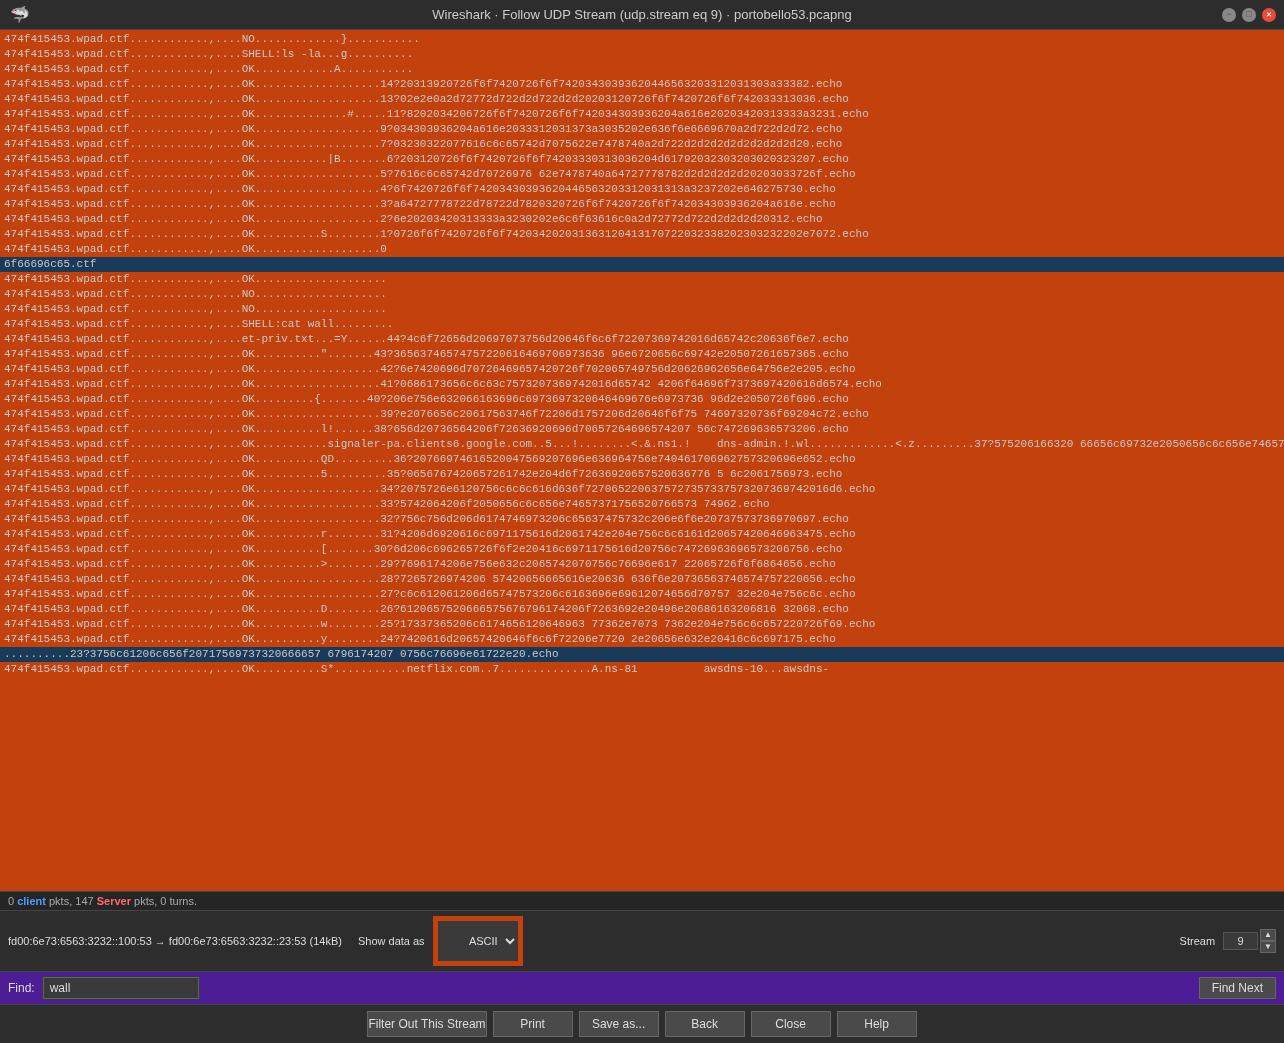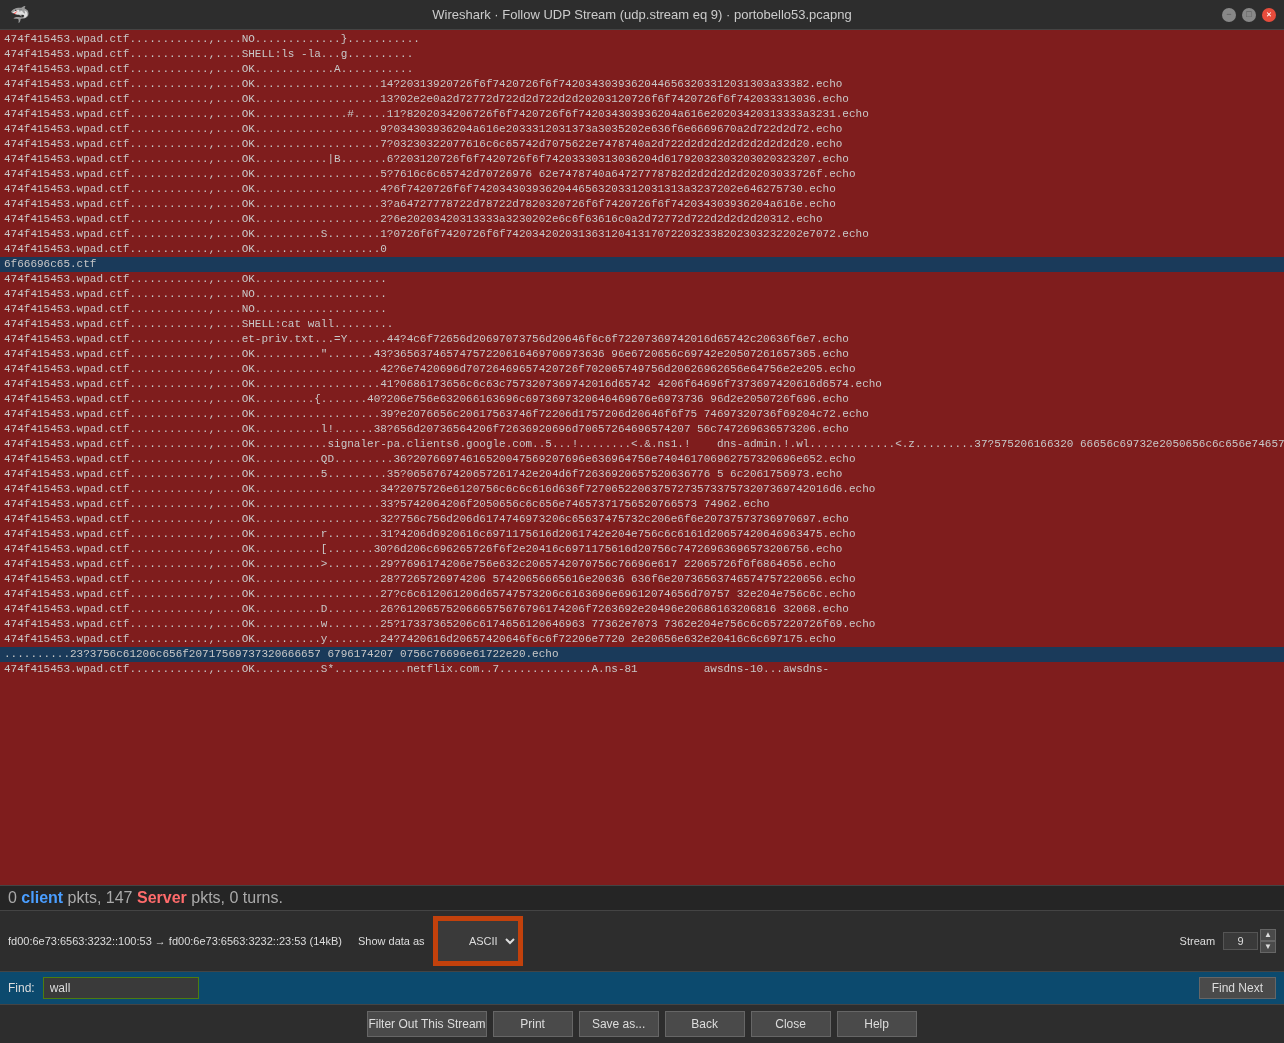--- a/index.html
+++ b/index.html
@@ -67,41 +67,41 @@
       overflow: hidden;
       display: flex;
       flex-direction: column;
     }
 
     
     #stream-display {
       flex: 1;
       overflow-y: auto;
       overflow-x: auto;
-      background: #7f1d1d;
+      background: #c2410c;
       padding: 2px 0;
     }
 
     .stream-line {
       white-space: pre;
       line-height: 15px;
       padding: 0 4px;
       color: #c8c8c8;
       font-size: 11px;
     }
     .stream-line.selected {
       background: #1a3a5a;
     }
 
     
     #status-bar {
       background: #252525;
       padding: 3px 8px;
       font-family: sans-serif;
-      font-size: 16px;
+      font-size: 11px;
       color: #aaa;
       border-top: 1px solid #444;
       flex-shrink: 0;
     }
     #status-bar .client-label {
       color: #4a9eff;
       font-weight: bold;
     }
     #status-bar .server-label {
       color: #ff6b6b;
@@ -167,21 +167,21 @@
       border: 1px solid #666;
       color: #ddd;
       font-size: 8px;
       line-height: 1;
       padding: 1px 3px;
       cursor: pointer;
     }
 
     
     #find-bar {
-      background: #0c4a6e;
+      background: #4c1d95;
       padding: 5px 8px;
       display: flex;
       align-items: center;
       gap: 8px;
       border-top: 1px solid #444;
       flex-shrink: 0;
     }
     #find-bar .find-label {
       font-family: sans-serif;
       font-size: 12px;

